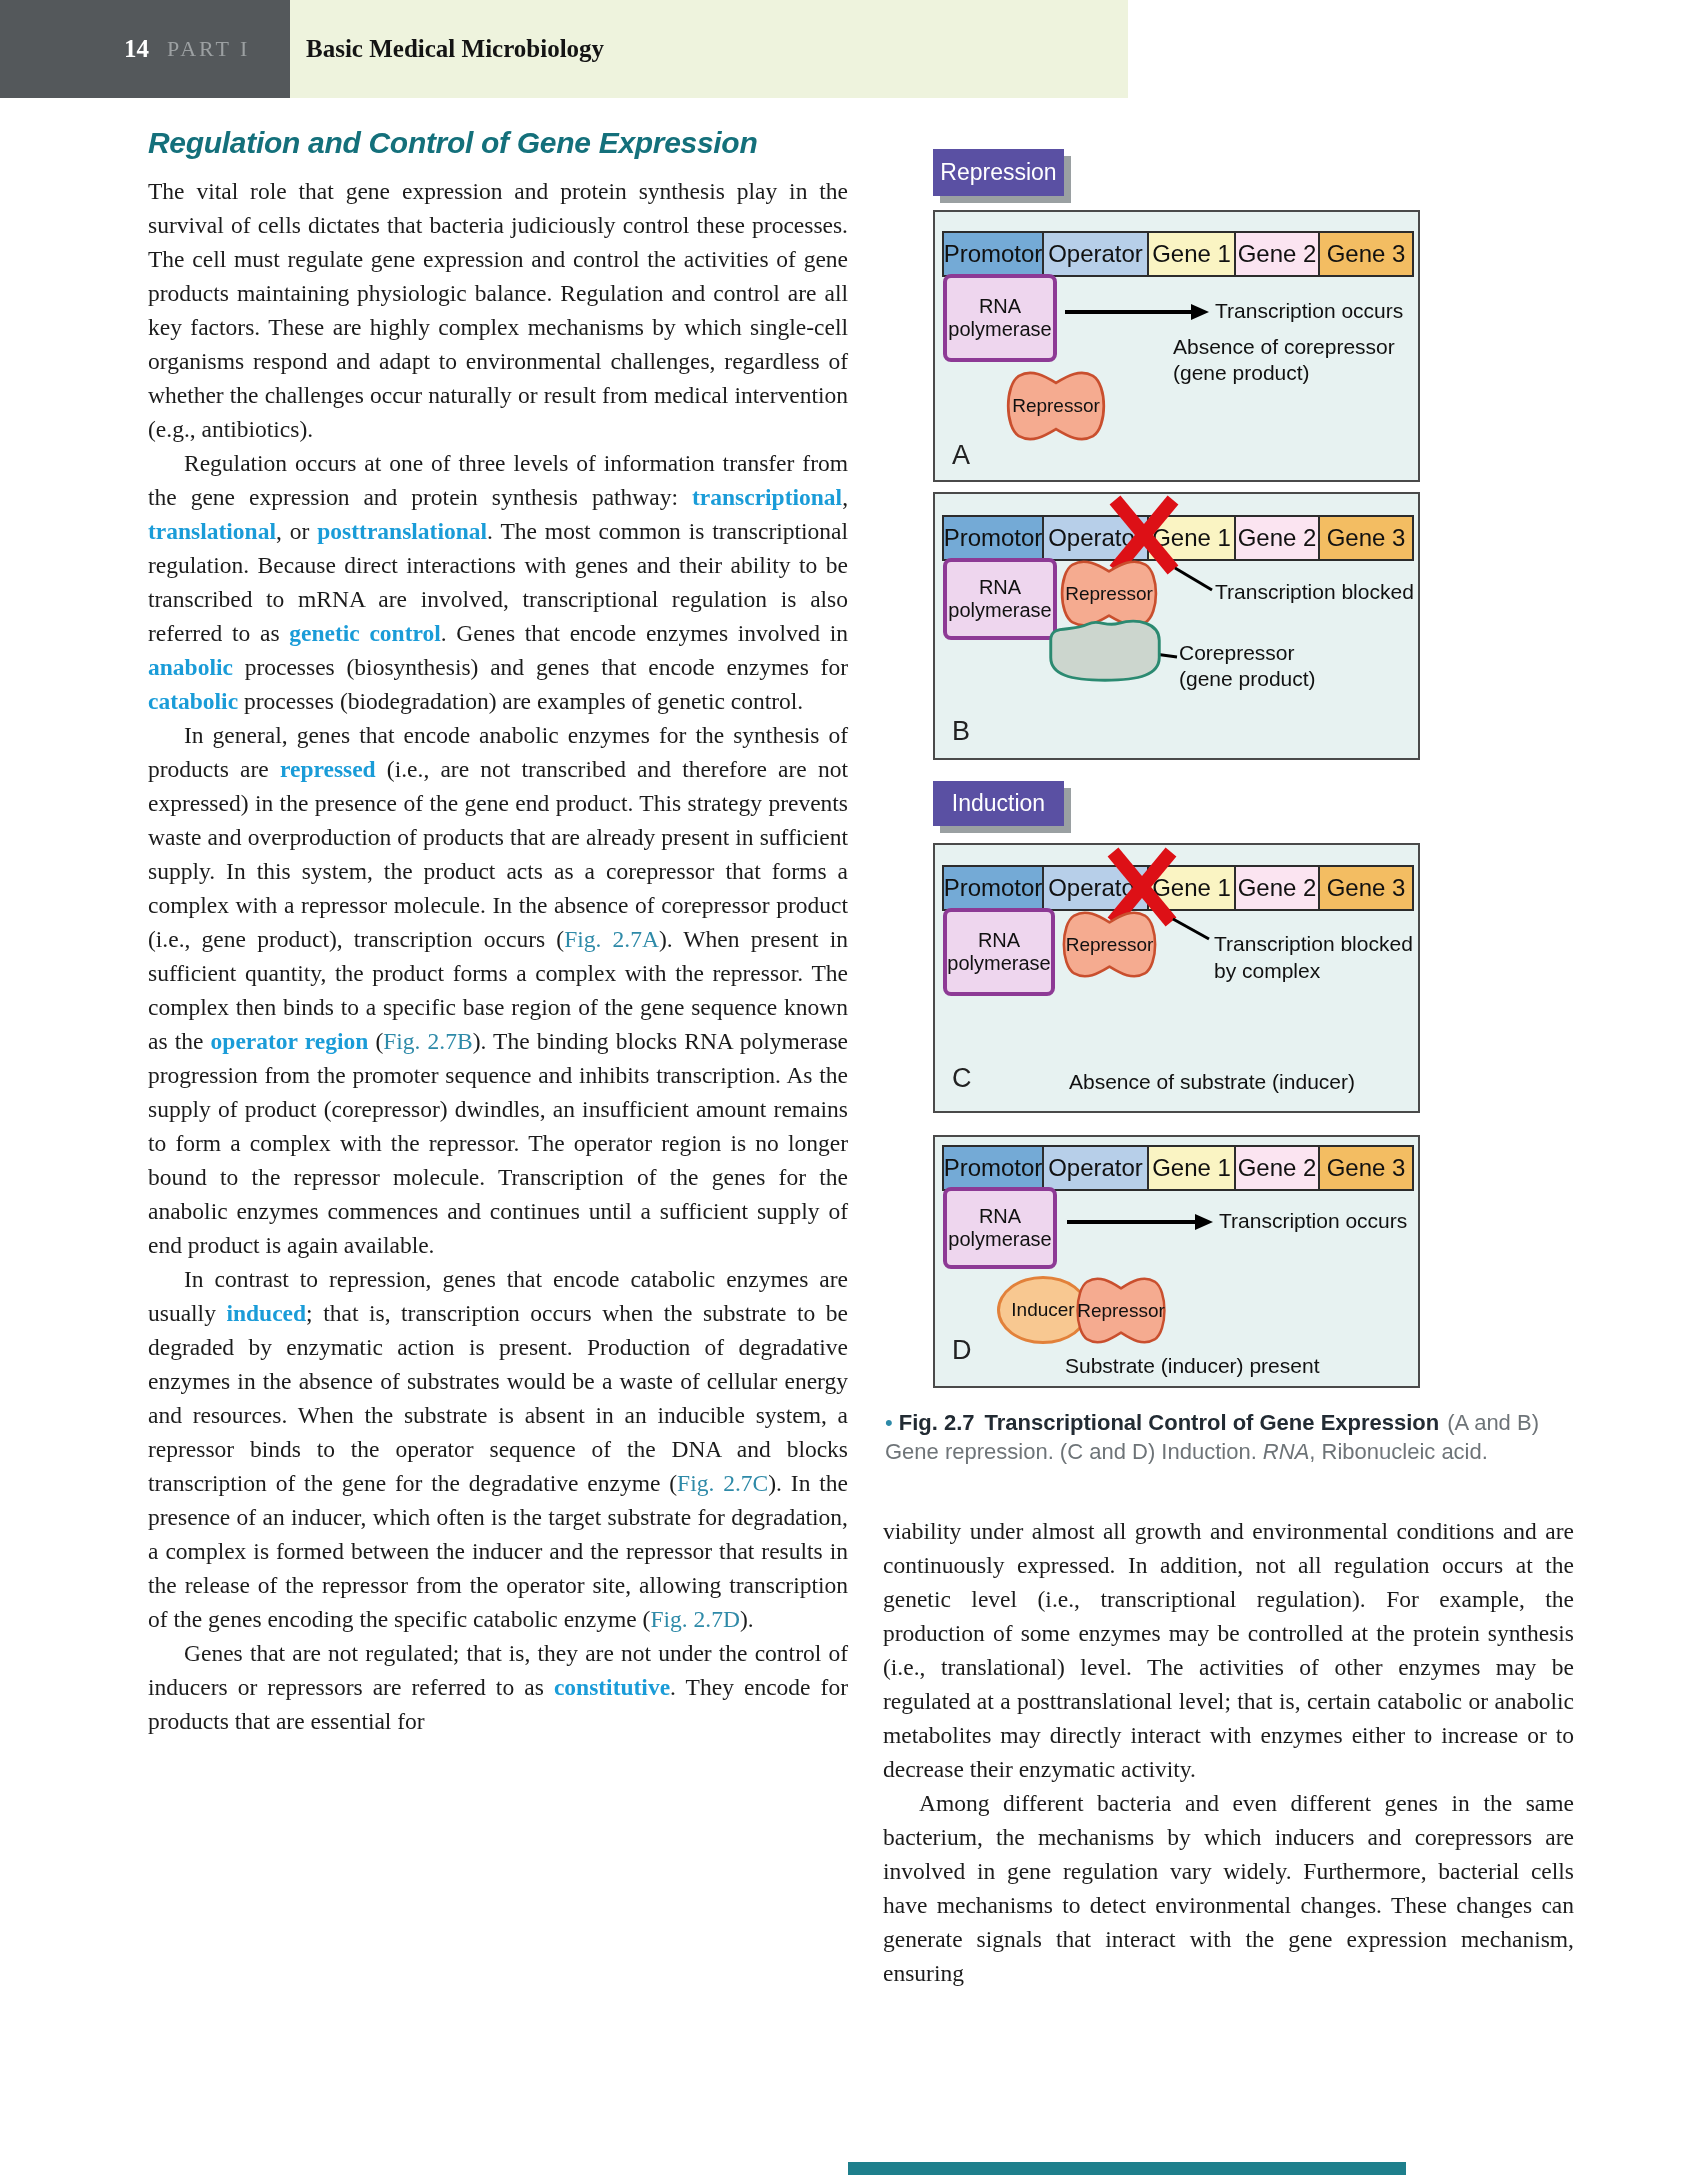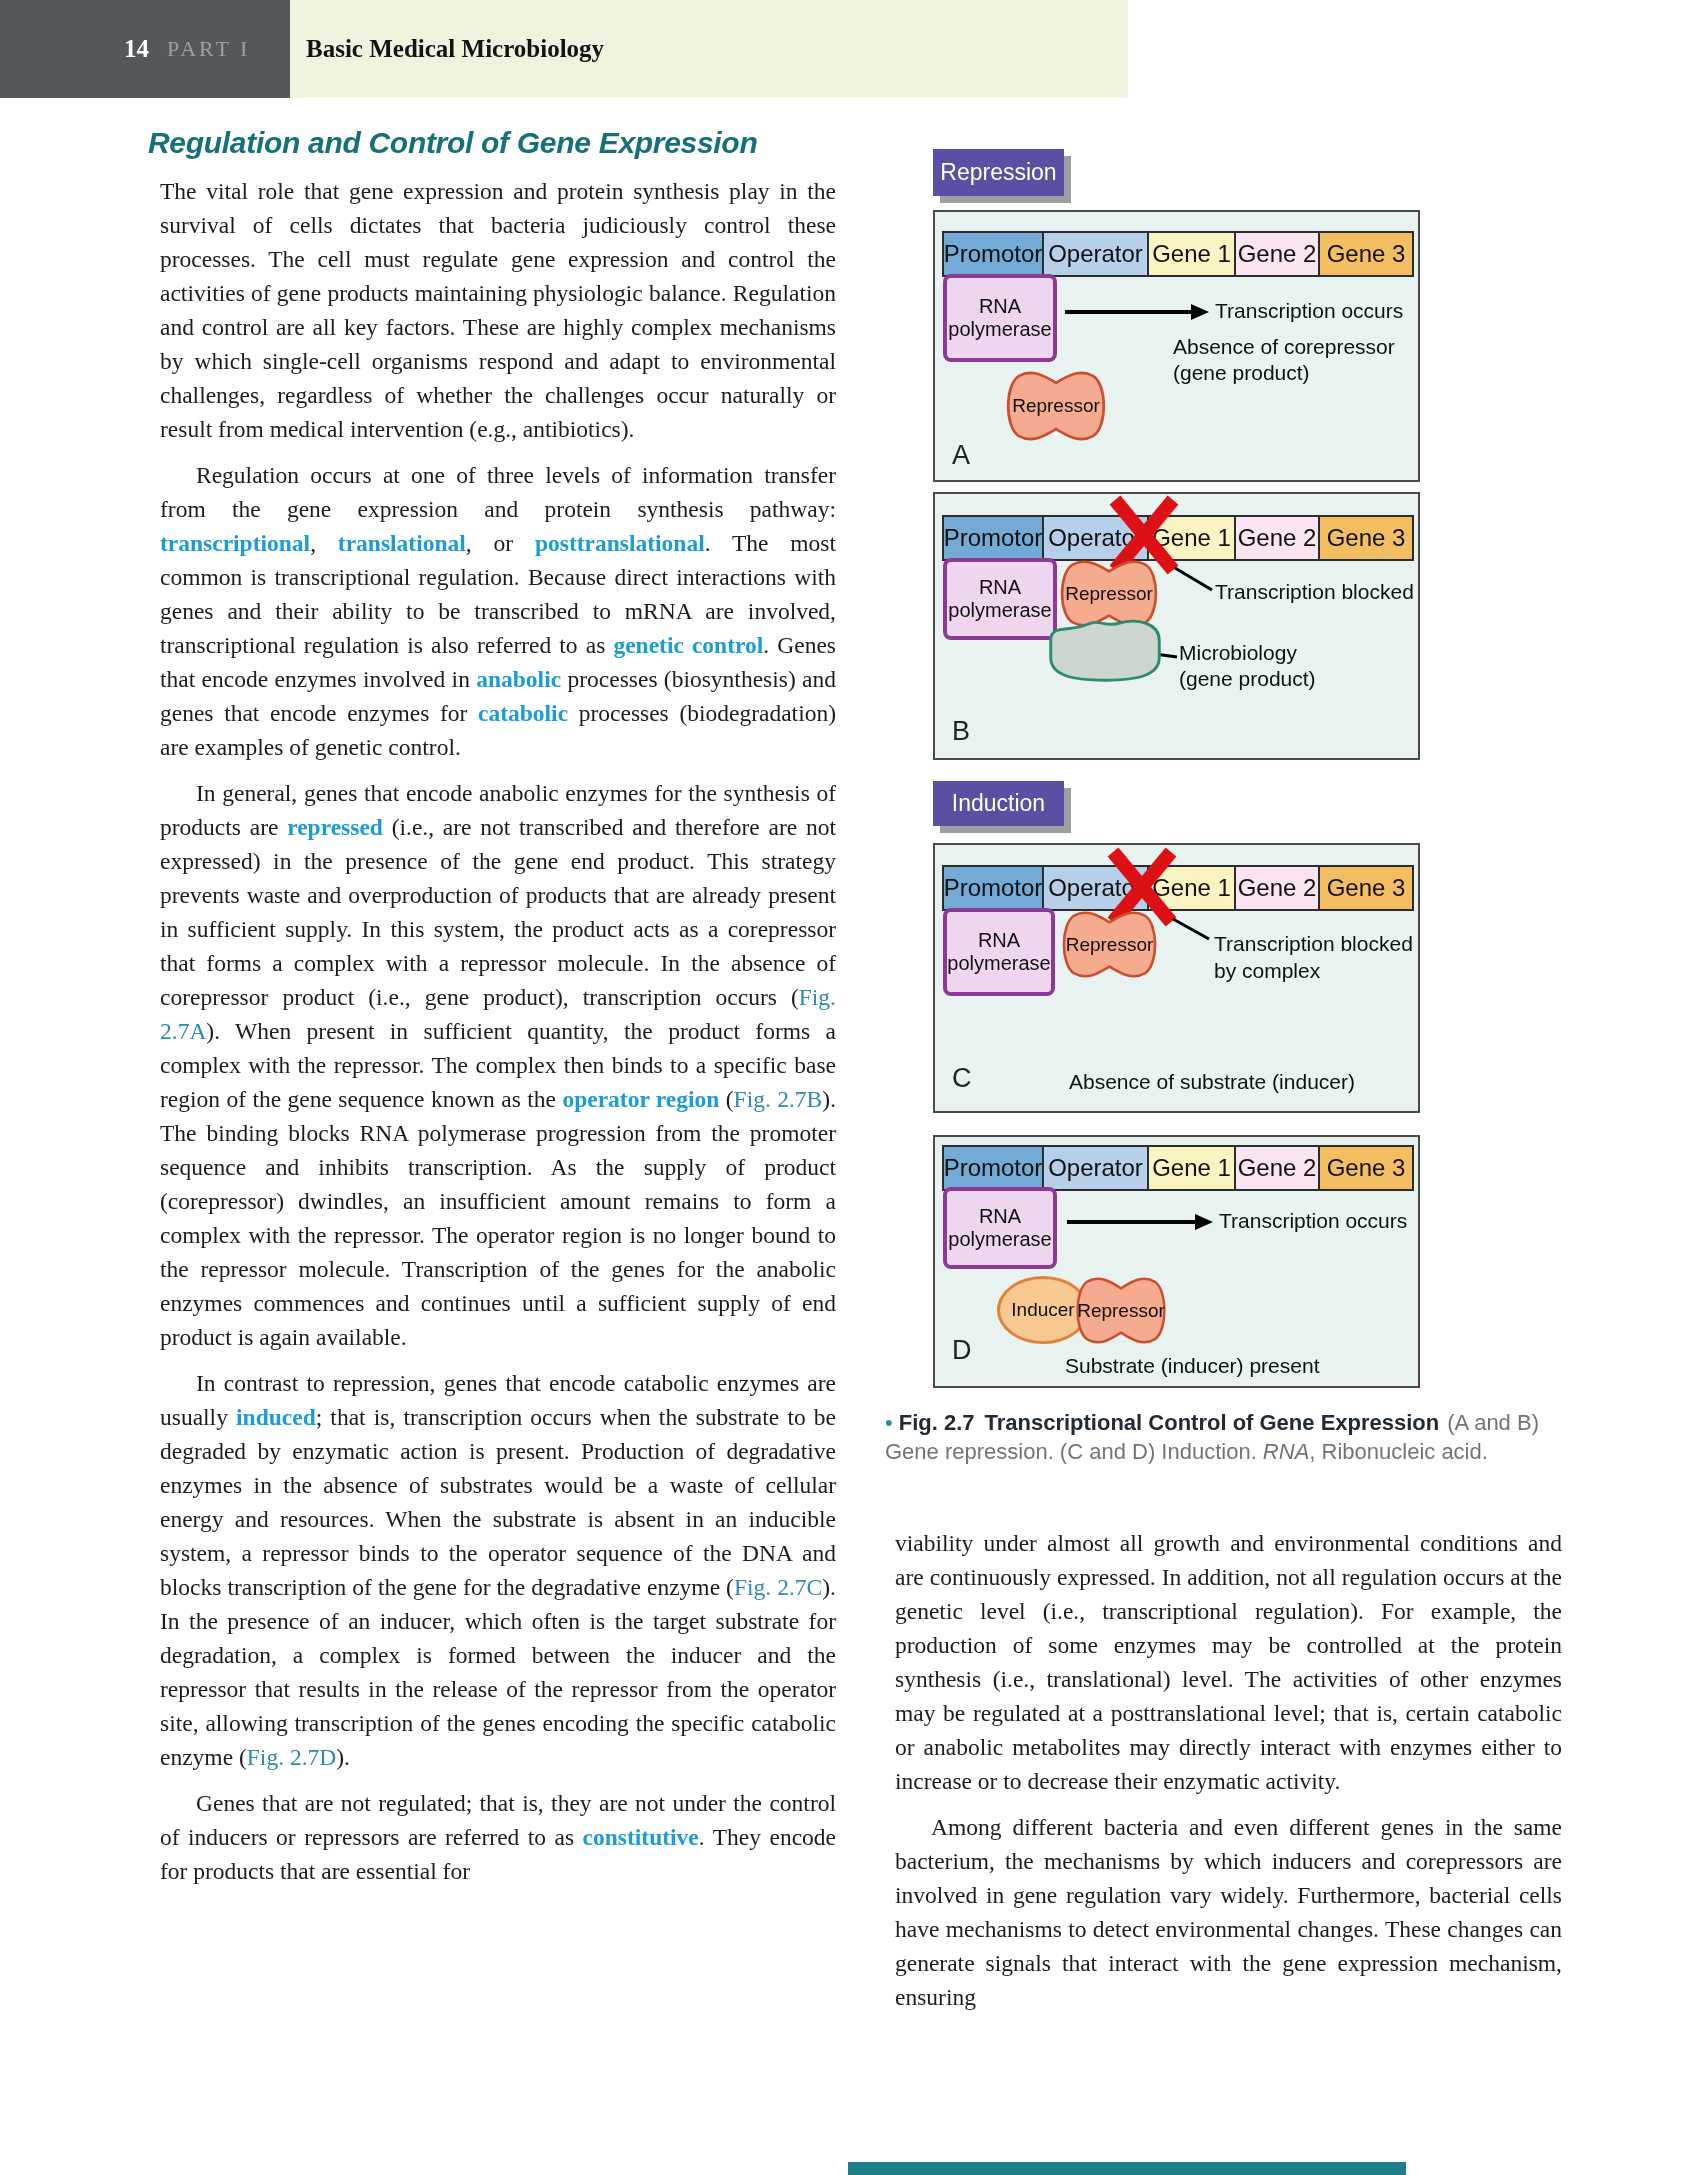--- a/index.html
+++ b/index.html
@@ -14,21 +14,21 @@
   .part{color:#9ca0a2;font-size:22px;letter-spacing:3px;margin-left:18px;white-space:nowrap;}
   .book{color:#141414;font-weight:700;font-size:25px;}
 
   
   .col{position:absolute;text-align:justify;color:#1c1c1c;
        font-family:"Liberation Serif",serif;font-size:23.5px;line-height:34px;}
   #leftcol{left:148px;top:126px;width:700px;}
   #rightcol{left:883px;top:1514px;width:691px;}
   .heading{font-family:"Liberation Sans",sans-serif;font-style:italic;font-weight:700;
            font-size:30px;color:var(--heading-teal,#14707b);margin:0 0 14px 0;text-align:left;letter-spacing:-0.3px;}
-  .para{margin:12px;}
+  .para{margin:0;}
   .para.ind{text-indent:36px;}
   .seg-t{}
   .seg-b{color:var(--term-blue,#1a9cd8);font-weight:700;}
   .seg-l{color:var(--fig-link-teal,#2e8aa8);}
 
   
   .figlabel{position:absolute;width:131px;height:47px;background:var(--label-purple,#5a50a3);
             color:#ffffff;font-size:23px;display:flex;align-items:center;justify-content:center;
             box-shadow:7px 7px 0 #9aa0a2;z-index:3;}
   .panel{position:absolute;left:933px;width:487px;background:var(--panel-bg,#e7f2f1);
@@ -144,21 +144,21 @@
       </svg>
       <div class="blobtxt">Repressor</div>
     </div>
     <div class="blobwrap" style="left:108px;top:118px;width:124px;height:72px;">
       <svg viewBox="0 0 128 76" preserveAspectRatio="none">
         <path d="M8,30 C8,12 28,22 46,13 C58,7 64,16 78,12 C98,6 120,12 120,30 L120,48 C120,66 100,72 64,72 C28,72 8,66 8,48 Z" fill="var(--corepressor-fill,#ccd6ce)" stroke="var(--corepressor-border,#2b8a71)" stroke-width="3"></path>
       </svg>
     </div>
     <div class="ptext" style="left:280px;top:86px;">Transcription blocked</div>
     <div class="ptext" style="left:244px;top:146px;line-height:26px;">
-      <span>Microbiology</span>
+      <span>Corepressor</span>
       <span class="l2">(gene product)</span>
     </div>
     <div class="letter" style="left:17px;top:222px;">B</div>
   </div>
 
   <div class="panel" style="top:843px;height:270px;">
     <div class="strip" style="top:20px;">
         <div class="cell c0">Promotor</div>
         <div class="cell c1">Operator</div>
         <div class="cell c2">Gene 1</div>

